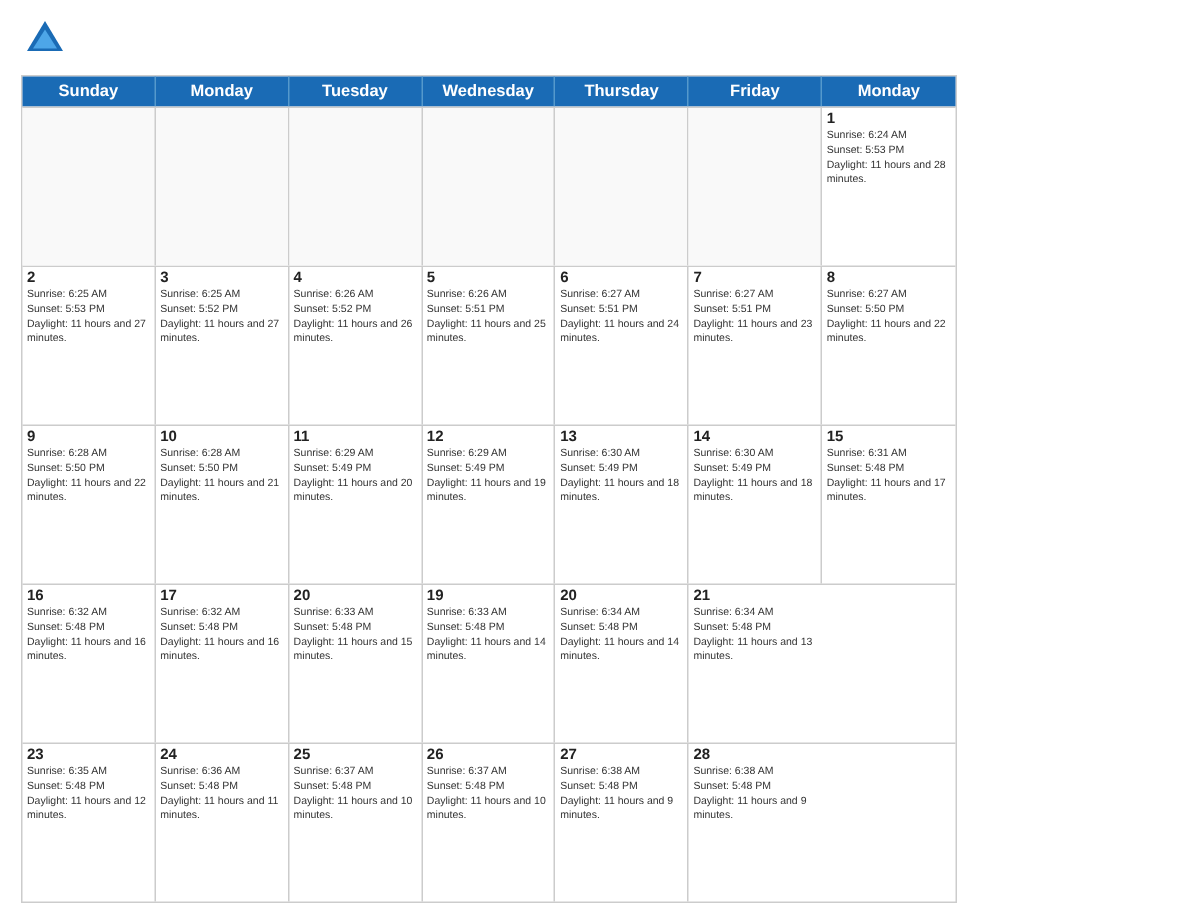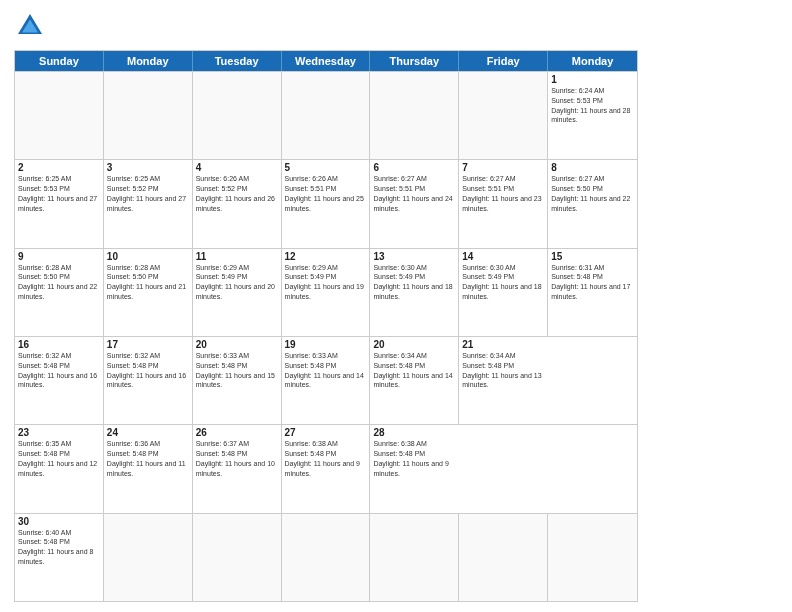--- a/index.html
+++ b/index.html
@@ -288,47 +288,39 @@
 Sunset: 5:48 PM
 Daylight: 11 hours and 12 minutes.</div>
           </div>
           <div class="cal-cell">
             <span class="day-num">24</span>
             <div class="cell-text" style="white-space: pre-line;">Sunrise: 6:36 AM
 Sunset: 5:48 PM
 Daylight: 11 hours and 11 minutes.</div>
           </div>
           <div class="cal-cell">
+            <span class="day-num">25</span>
+            <div class="cell-text" style="white-space: pre-line;">Sunrise: 6:37 AM
+Sunset: 5:48 PM
+Daylight: 11 hours and 10 minutes.</div>
+          </div>
+          <div class="cal-cell">
             <span class="day-num">26</span>
             <div class="cell-text" style="white-space: pre-line;">Sunrise: 6:37 AM
 Sunset: 5:48 PM
 Daylight: 11 hours and 10 minutes.</div>
           </div>
           <div class="cal-cell">
             <span class="day-num">27</span>
             <div class="cell-text" style="white-space: pre-line;">Sunrise: 6:38 AM
 Sunset: 5:48 PM
 Daylight: 11 hours and 9 minutes.</div>
           </div>
           <div class="cal-cell">
             <span class="day-num">28</span>
             <div class="cell-text" style="white-space: pre-line;">Sunrise: 6:38 AM
 Sunset: 5:48 PM
 Daylight: 11 hours and 9 minutes.</div>
           </div>
-        </div>
-        <div class="cal-row">
-          <div class="cal-cell">
-            <span class="day-num">30</span>
-            <div class="cell-text" style="white-space: pre-line;">Sunrise: 6:40 AM
-Sunset: 5:48 PM
-Daylight: 11 hours and 8 minutes.</div>
-          </div>
-          <div class="cal-cell empty"></div>
-          <div class="cal-cell empty"></div>
-          <div class="cal-cell empty"></div>
-          <div class="cal-cell empty"></div>
-          <div class="cal-cell empty"></div>
-          <div class="cal-cell empty"></div>
         </div>
       </div>
   </div>
 </div>
 
 </body></html>

